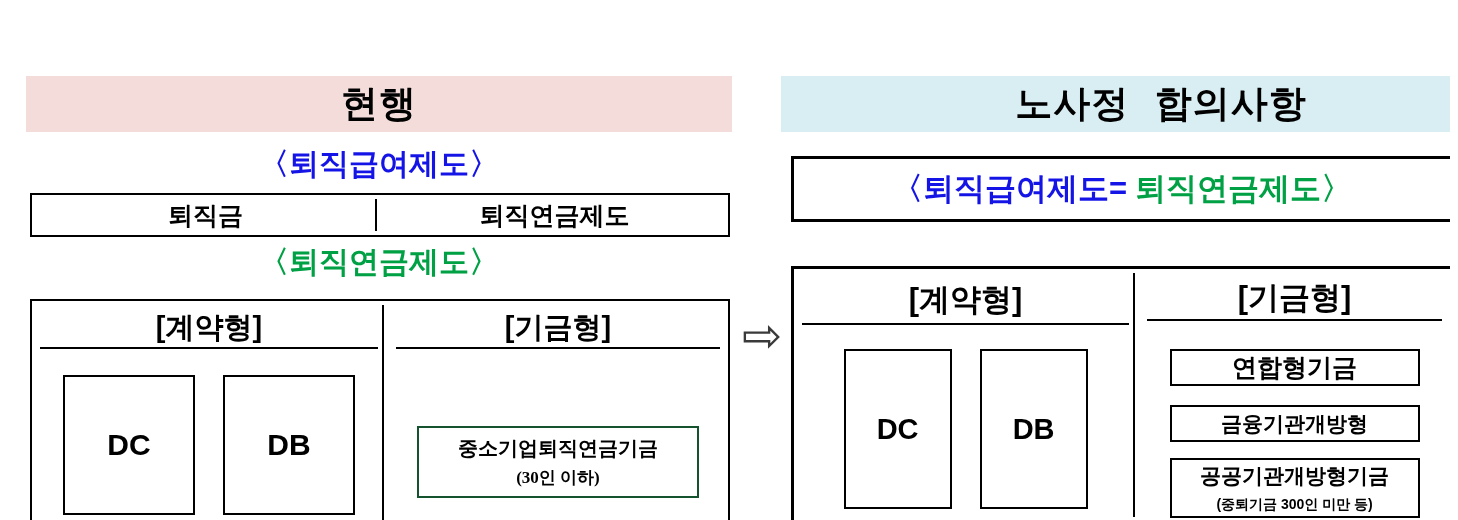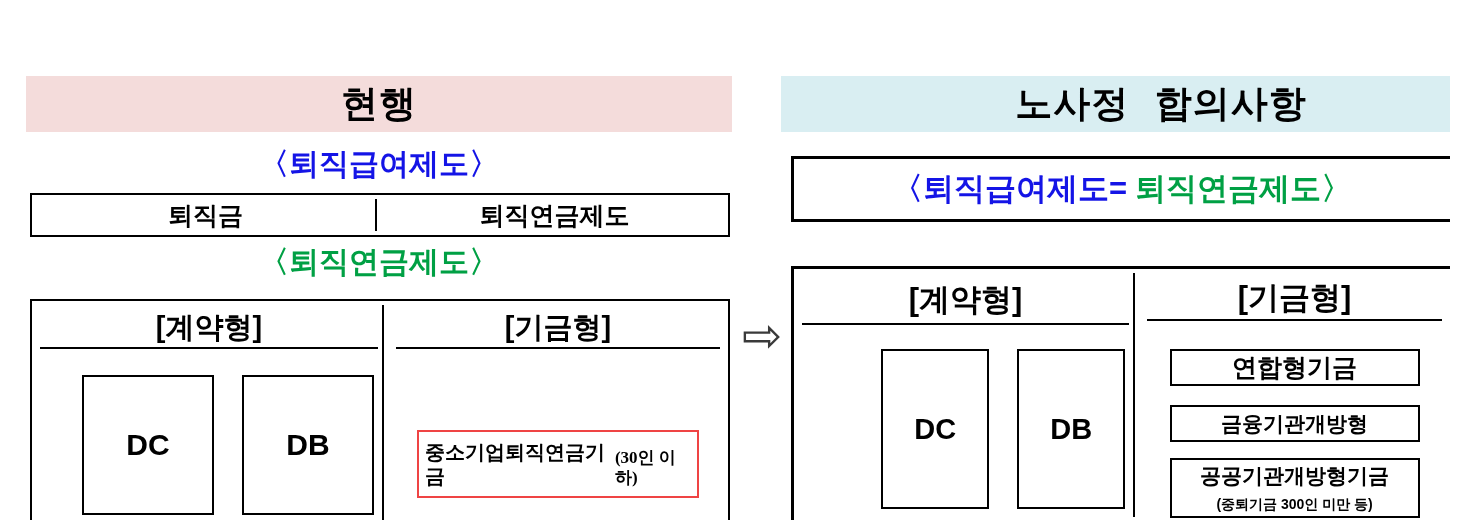--- a/index.html
+++ b/index.html
@@ -52,32 +52,32 @@
 
   .colhead {
     border-bottom:2px solid #000;
     display:flex; align-items:center; justify-content:center;
   }
   .bigbox.left-box  .colhead { height:40px; font-size:29px; }
   .bigbox.right-box .colhead { height:55px; font-size:31px; }
 
   .colbody { flex:1; position:relative; display:flex; }
 
-  .dcdb-row { flex:1; display:flex; justify-content:flex-end; align-items:flex-start; gap:20px; }
+  .dcdb-row { flex:1; display:flex; justify-content:center; align-items:flex-start; gap:20px; }
   .dcdb {
     border:2px solid #000; display:flex; align-items:center; justify-content:center;
     font-size:30px;
   }
   .bigbox.left-box  .dcdb { width:132px; height:140px; margin-top:18px; }
   .bigbox.right-box .dcdb { width:108px; height:160px; margin-top:16px; font-size:29px; }
 
   .sme-body { flex:1; display:flex; flex-direction:column; align-items:center; justify-content:flex-end; }
   .sme-box {
-    width:282px; border:2px solid #ef4444; margin-bottom:20px;
-    display:flex; flex-direction:row; align-items:flex-end; justify-content:center;
+    width:282px; border:2px solid #14532d; margin-bottom:20px;
+    display:flex; flex-direction:column; align-items:center; justify-content:center;
     padding:4px 2px;
   }
   .sme-box .l1 { font-size:20px; line-height:24px; }
   .sme-box .l2 { font-size:17px; line-height:20px;font-family:Liberation Serif, serif; }
 
   .fund-body { flex:1; display:flex; flex-direction:column; align-items:center; }
   .fund-item {
     width:250px; border:2px solid #000;
     display:flex; flex-direction:column; align-items:center; justify-content:center;
   }

